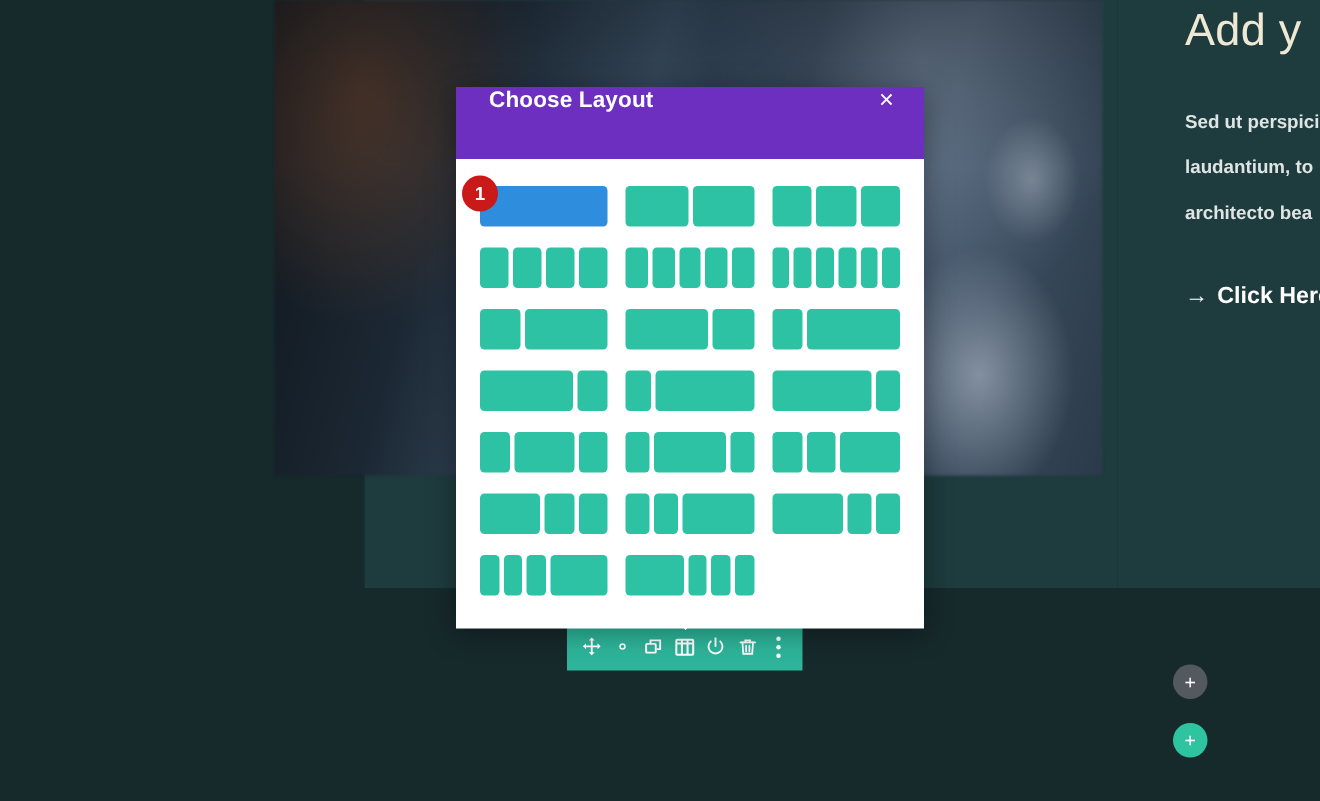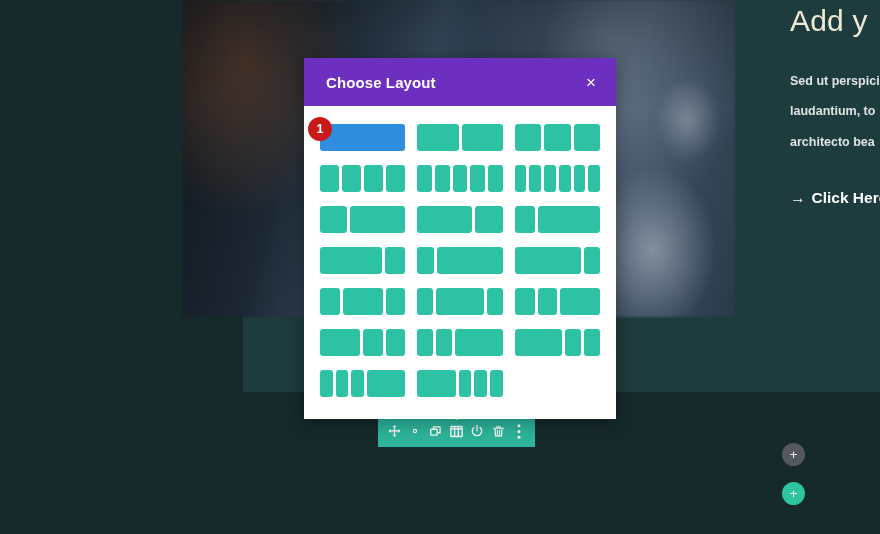--- a/index.html
+++ b/index.html
@@ -110,21 +110,21 @@
     position:absolute;
     left:304px; top:58px;
     width:312px;
     background:#ffffff;
     box-shadow:0 3px 18px rgba(0,0,0,0.35);
     z-index:20;
   }
   .modal-header {
     background:#6c2fbf;
     height:48px;
-    display:flex; align-items:center; justify-content:space-between;
+    display:flex; align-items:flex-start; justify-content:space-between;
     padding:0 20px 0 22px;
   }
   .modal-title {
     color:#ffffff;
     font-size:15px;
     font-weight:700;
     letter-spacing:0.1px;
   }
   .modal-close {
     color:#ffffff;

